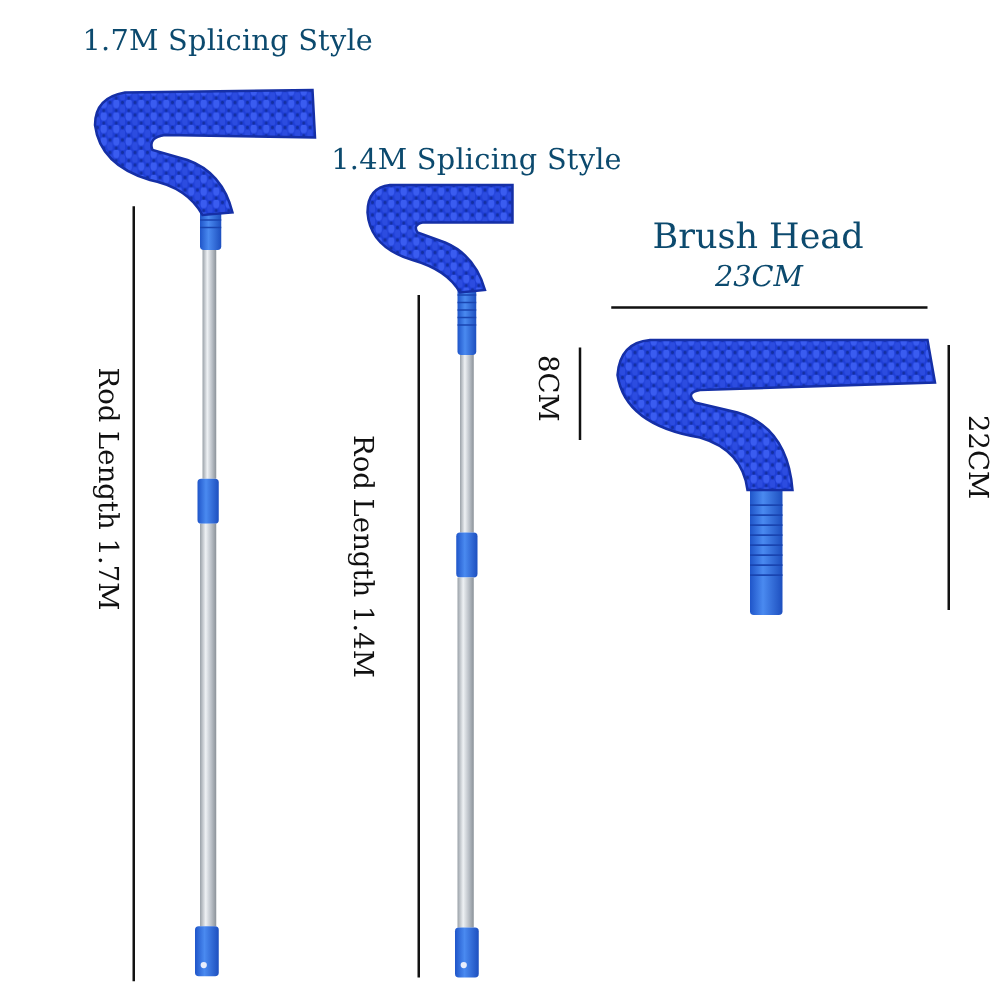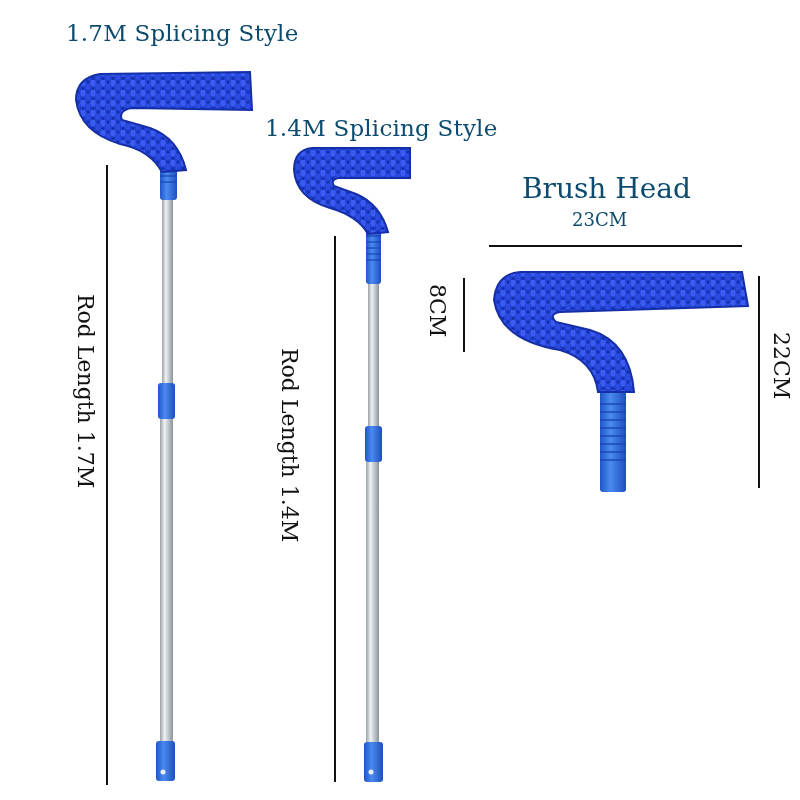--- a/index.html
+++ b/index.html
@@ -1,21 +1,21 @@
 <!DOCTYPE html>
 <html><head>
   <meta charset="utf-8">
   <style>
     html, body { margin: 0; padding: 0; background: #ffffff; }
     body { width: 800px; height: 800px; position: relative; overflow: hidden; font-family: "DejaVu Serif", serif; color: #111; }
     .label { position: absolute; font-family: "DejaVu Serif", serif; font-weight: normal; color: #0c4a6e; white-space: nowrap; }
     .title1 { left: 66px; top: 20px; font-size: 23px; letter-spacing: 0.2px; }
     .title2 { left: 265px; top: 103px; font-size: 23px; letter-spacing: 0.2px; margin-top: 12px; }
     .brush-title { left: 522px; top: 172px; font-size: 28px; }
-    .brush-width { left: 572px; top: 209px; font-size: 18px; }
+    .brush-width { left: 572px; top: 209px; font-size: 23px; font-style: italic; }
     .vtext { position: absolute; font-size: 22px; white-space: nowrap; transform-origin: 0 0; }
     .rod1-text { left: 98px; top: 294px; transform: rotate(90deg); }
     .rod2-text { left: 302px; top: 348px; transform: rotate(90deg); }
     .h8-text { left: 450px; top: 284px; transform: rotate(90deg); font-size: 22px; }
     .h22-text { left: 794px; top: 332px; transform: rotate(90deg); font-size: 22px; }
     .line { position: absolute; background: #111; }
     svg.product { position: absolute; left: 0; top: 0; }
   </style>
 </head>
 <body>

